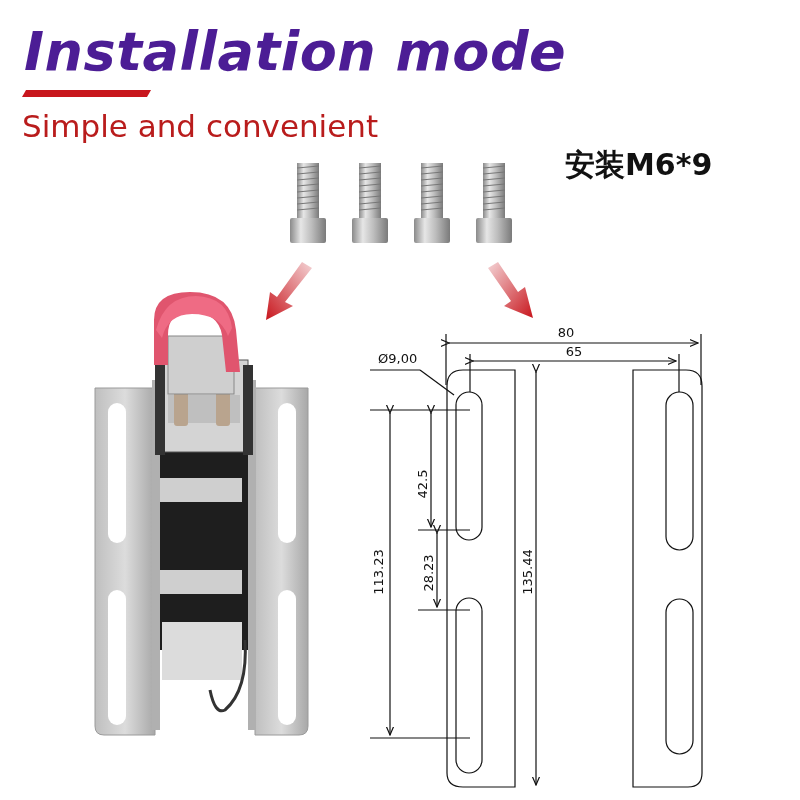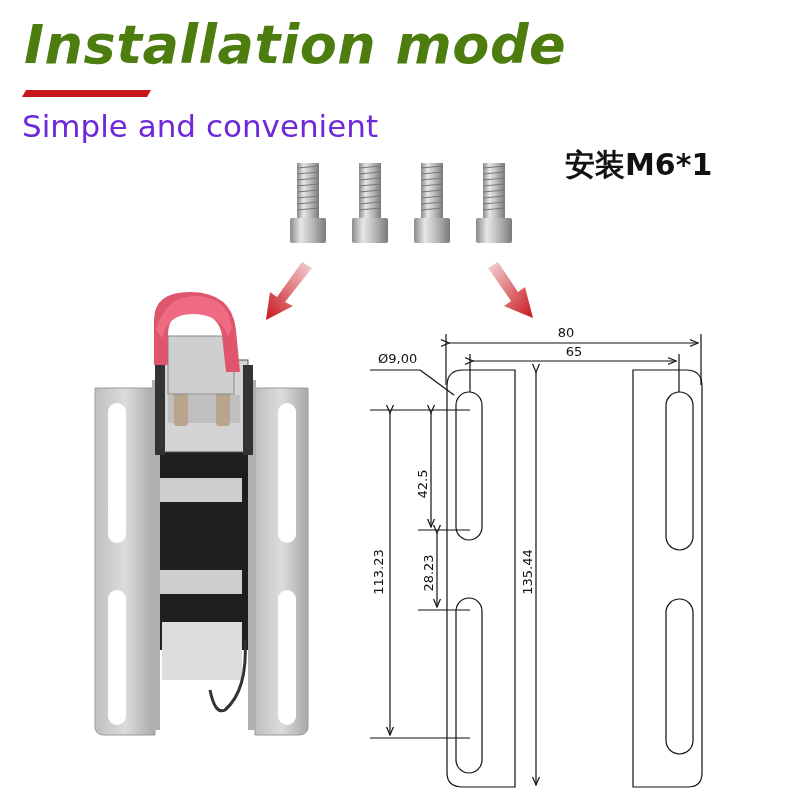--- a/index.html
+++ b/index.html
@@ -1,32 +1,32 @@
 <!DOCTYPE html>
 <html><head>
 <meta charset="utf-8">
 <style>
   html,body{margin:0;padding:0;background:#ffffff;}
   body{width:800px;height:800px;position:relative;overflow:hidden;font-family:"DejaVu Sans","Liberation Sans",sans-serif;}
-  .title{position:absolute;left:24px;top:13px;font-size:54px;font-weight:bold;font-style:italic;color:#4d7c0f;letter-spacing:0.5px;font-family:"DejaVu Sans",sans-serif;white-space:nowrap;}
+  .title{position:absolute;left:24px;top:20px;font-size:54px;font-weight:bold;font-style:italic;color:#4c1d95;letter-spacing:0.5px;font-family:"DejaVu Sans",sans-serif;white-space:nowrap;}
   .redbar{position:absolute;left:22px;top:90px;width:125px;height:7px;background:#c8161d;transform:skewX(-30deg);transform-origin:left bottom;}
-  .subtitle{position:absolute;left:22px;top:108px;font-size:31px;color:#6d28d9;font-family:"DejaVu Sans",sans-serif;white-space:nowrap;}
+  .subtitle{position:absolute;left:22px;top:108px;font-size:31px;color:#b91c1c;font-family:"DejaVu Sans",sans-serif;white-space:nowrap;}
   .cn{position:absolute;left:565px;top:146px;font-size:30px;font-weight:bold;color:#111;line-height:38px;font-family:"DejaVu Sans",sans-serif;white-space:nowrap;}
   svg{position:absolute;left:0;top:0;}
   .dim{font-family:"DejaVu Sans","Liberation Sans",sans-serif;font-size:13px;fill:#111;}
 </style>
 </head>
 <body>
 
 <div class="title">Installation mode</div>
 <div class="redbar"></div>
 <div class="subtitle">Simple and convenient</div>
 
 <div class="cn">
-  <div>安装M6*1</div>
+  <div>安装M6*9</div>
 </div>
 
 <svg width="800" height="800" viewBox="0 0 800 800">
   <defs>
     <linearGradient id="metal" x1="0" x2="1" y1="0" y2="0">
       <stop offset="0" stop-color="#8a8a8a"></stop>
       <stop offset="0.3" stop-color="#e6e6e6"></stop>
       <stop offset="0.6" stop-color="#bdbdbd"></stop>
       <stop offset="1" stop-color="#7a7a7a"></stop>
     </linearGradient>

